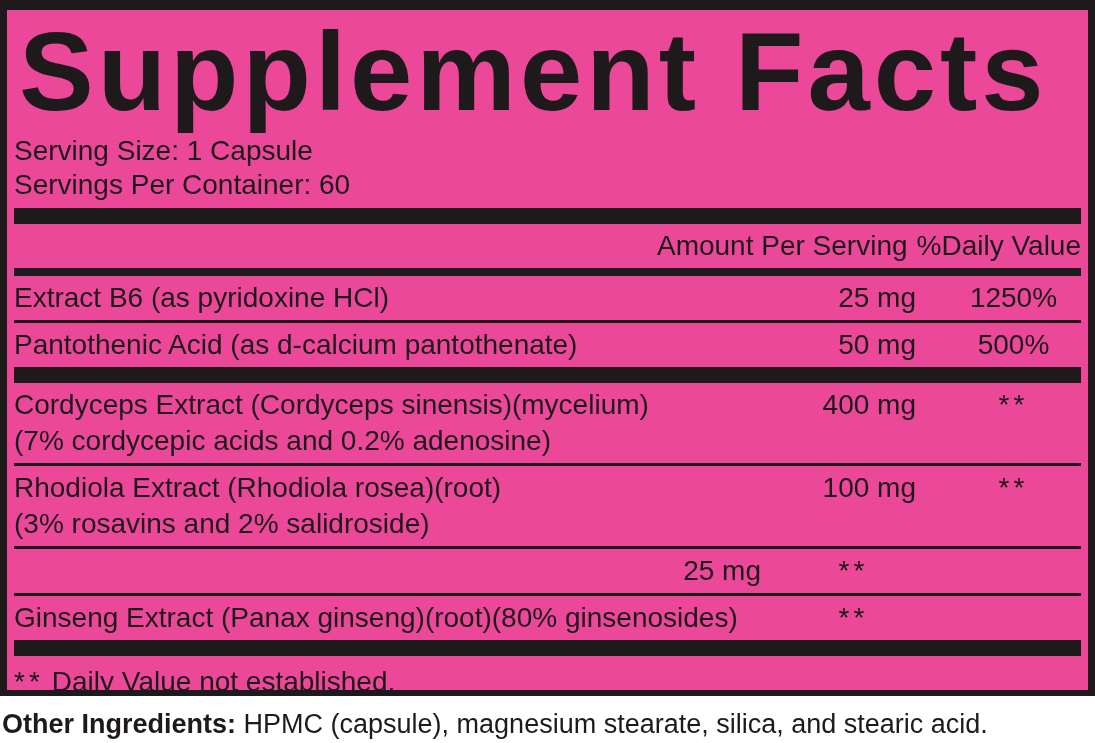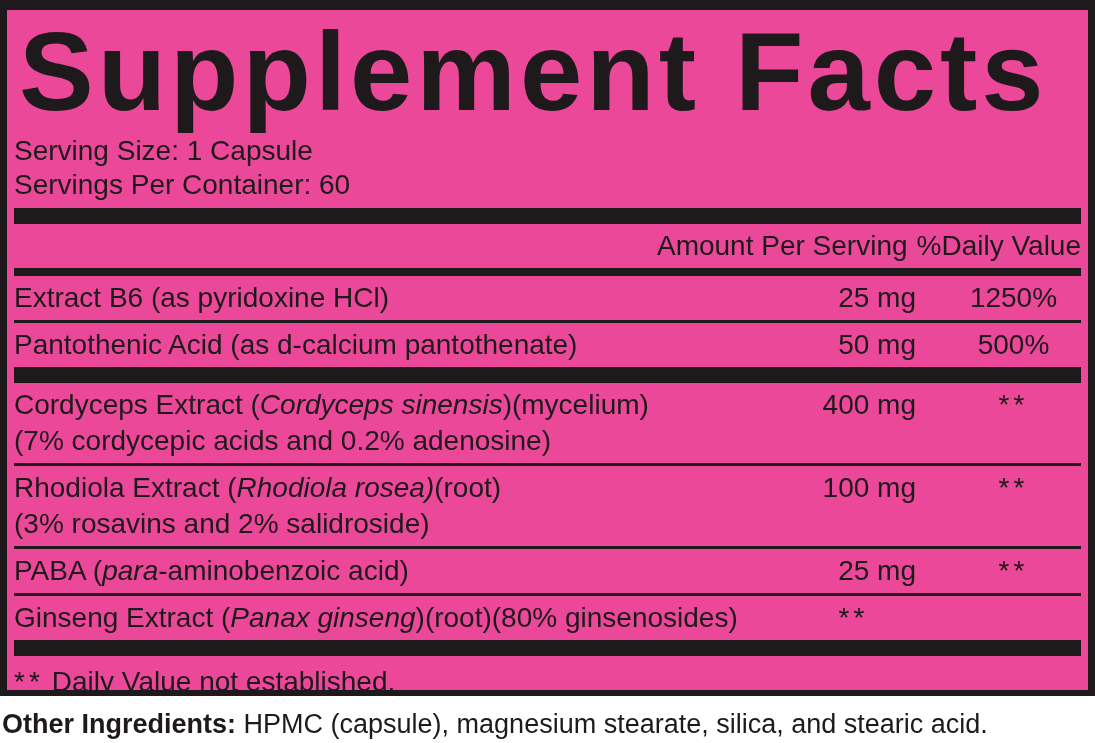--- a/index.html
+++ b/index.html
@@ -51,21 +51,21 @@
     box-sizing: border-box;
     min-height: 44px;
     padding: 4px 0;
     font-size: 28px;
     line-height: 36px;
   }
   .row .name { text-align: left; }
   .row .amt  { text-align: right; white-space: nowrap; }
   .row .dv   { text-align: center; padding-left: 30px; white-space: nowrap; }
   .row .dv.na { letter-spacing: 4px; }
-  .it { font-style: italic; }
+  .it { }
   .foot {
     margin-top: 8px;
     font-size: 28px;
     line-height: 36px;
     white-space: nowrap;
   }
   .foot .ast { letter-spacing: 4px; margin-right: 8px; }
   .other {
     margin: 12px 0 0 2px;
     font-size: 27px;
@@ -118,21 +118,20 @@
     <div class="row">
       <div class="name"><span>Rhodiola Extract (</span><span class="it">Rhodiola rosea)</span><span>(root)</span>
         <div>(3% rosavins and 2% salidroside)</div>
       </div>
       <div class="amt">100 mg</div>
       <div class="dv na">**</div>
     </div>
     <div class="rule"></div>
 
     <div class="row">
-      <div class="name"><span>PABA (</span><span class="it">para</span><span>-aminobenzoic acid)</span></div>
       <div class="amt">25 mg</div>
       <div class="dv na">**</div>
     </div>
     <div class="rule"></div>
 
     <div class="row">
       <div class="name"><span>Ginseng Extract (</span><span class="it">Panax ginseng</span><span>)(root)(80% ginsenosides)</span></div>
       <div class="dv na">**</div>
     </div>
 

